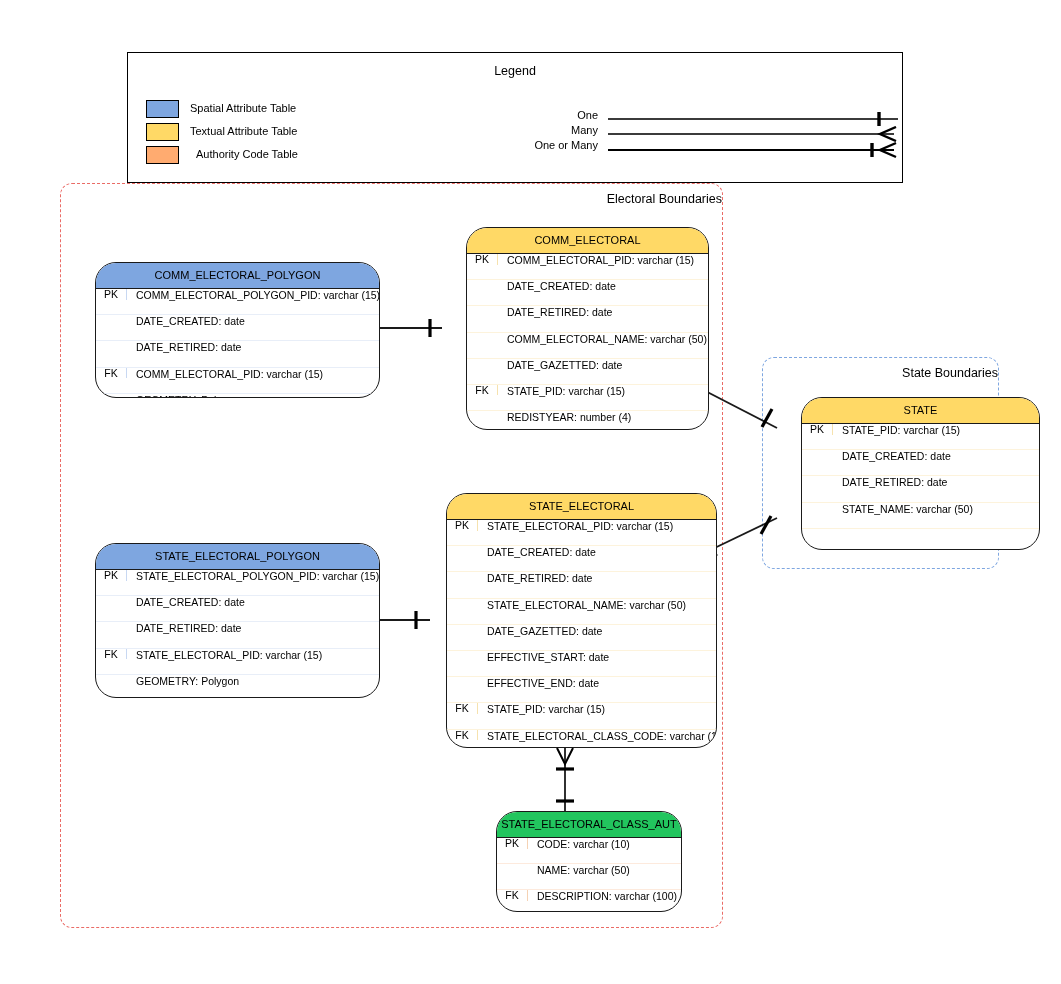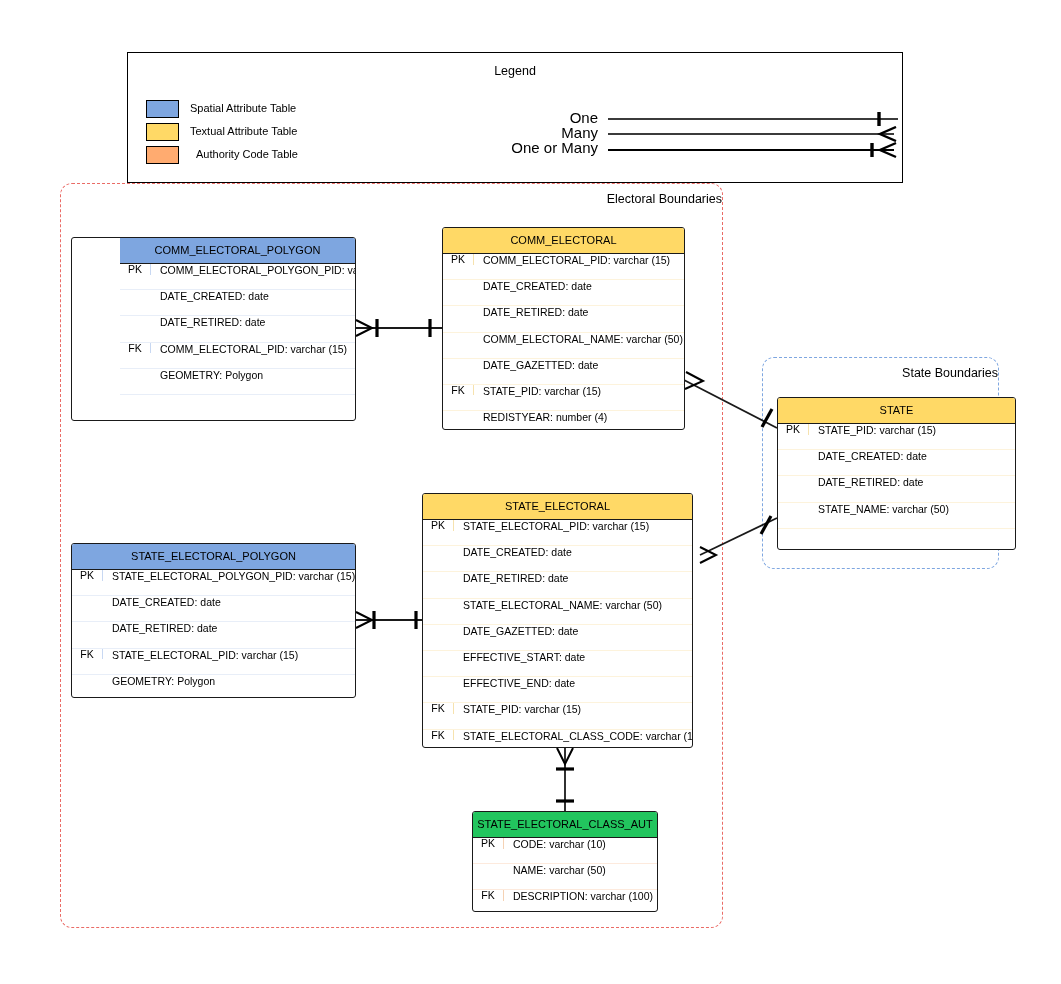--- a/index.html
+++ b/index.html
@@ -61,21 +61,21 @@
 
   .legend-card-row {
     position: absolute;
     height: 14px;
   }
   .legend-card-name {
     position: absolute;
     right: 100%;
     top: -2px;
     padding-right: 10px;
-    font-size: 15px;
+    font-size: 11px;
     white-space: nowrap;
     text-align: left;
   }
   .legend-card-art {
     position: absolute;
     left: 0;
     top: 0;
   }
 
   
@@ -106,23 +106,24 @@
     width: 237px;
     height: 212px;
     border: 1.6px dashed #7EA6E0;
   }
 
   
   .entity {
     position: absolute;
     box-sizing: border-box;
     border: 1.6px solid #1a1a1a;
-    border-radius: 3px;
+    border-radius: 21px;
     background: #ffffff;
     overflow: hidden;
+    margin-left: 24px;
   }
   .entity-header {
     height: 25px;
     line-height: 25px;
     text-align: center;
     font-size: 11px;
     border-bottom: 1px solid #1a1a1a;
   }
   .entity.blue  .entity-header { background: #7EA6E0; }
   .entity.yellow .entity-header { background: #FFD966; }
@@ -244,21 +245,21 @@
   </g>
 
   <g>
     <line x1="565" y1="748" x2="565" y2="812" stroke="#1a1a1a" stroke-width="1.8"></line>
     <path d="M557 748 L565 764 L573 748" fill="none" stroke="#000" stroke-width="2"></path>
     <line x1="556" y1="769" x2="574" y2="769" stroke="#000" stroke-width="3.2"></line>
     <line x1="556" y1="801" x2="574" y2="801" stroke="#000" stroke-width="3.2"></line>
   </g>
 </svg>
 
-<div class="entity blue" id="ent-comm-electoral-polygon" style="left:71px; top:237px; width:285px; height:184px;padding-left:48px;">
+<div class="entity blue" id="ent-comm-electoral-polygon" style="left:71px; top:262px; width:285px; height:136px;">
   <div class="entity-header">COMM_ELECTORAL_POLYGON</div>
   <div class="attr-row">
       <span class="attr-key">PK</span>
       <span class="attr-name">COMM_ELECTORAL_POLYGON_PID: varchar (15)</span>
     </div>
   <div class="attr-row">
       <span class="attr-key"></span>
       <span class="attr-name">DATE_CREATED: date</span>
     </div>
   <div class="attr-row">

